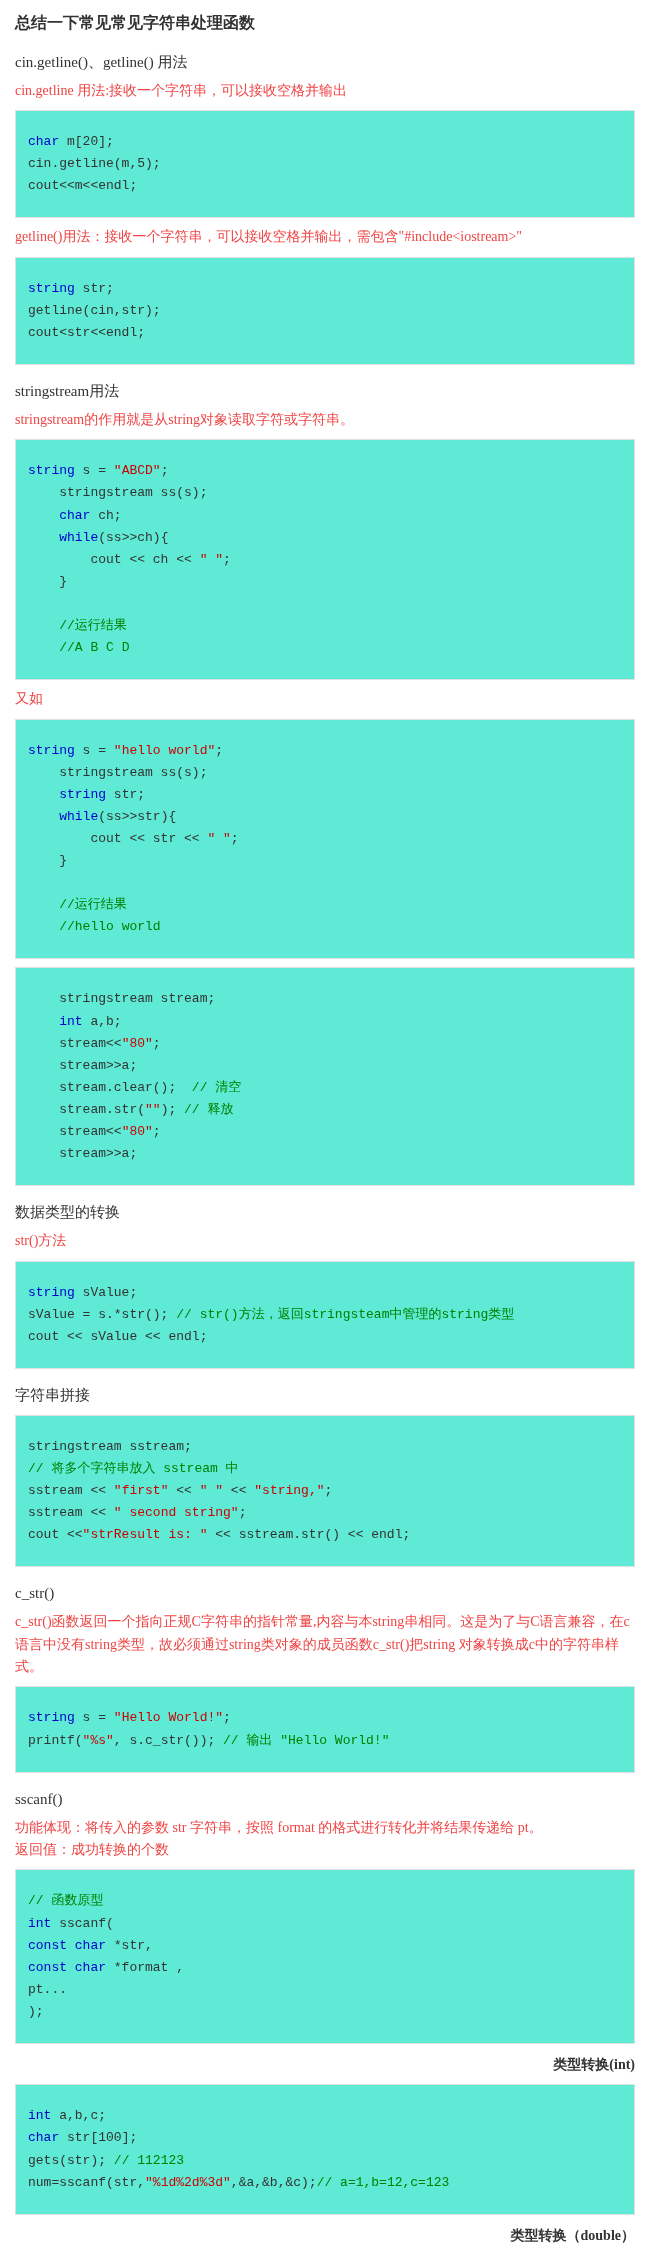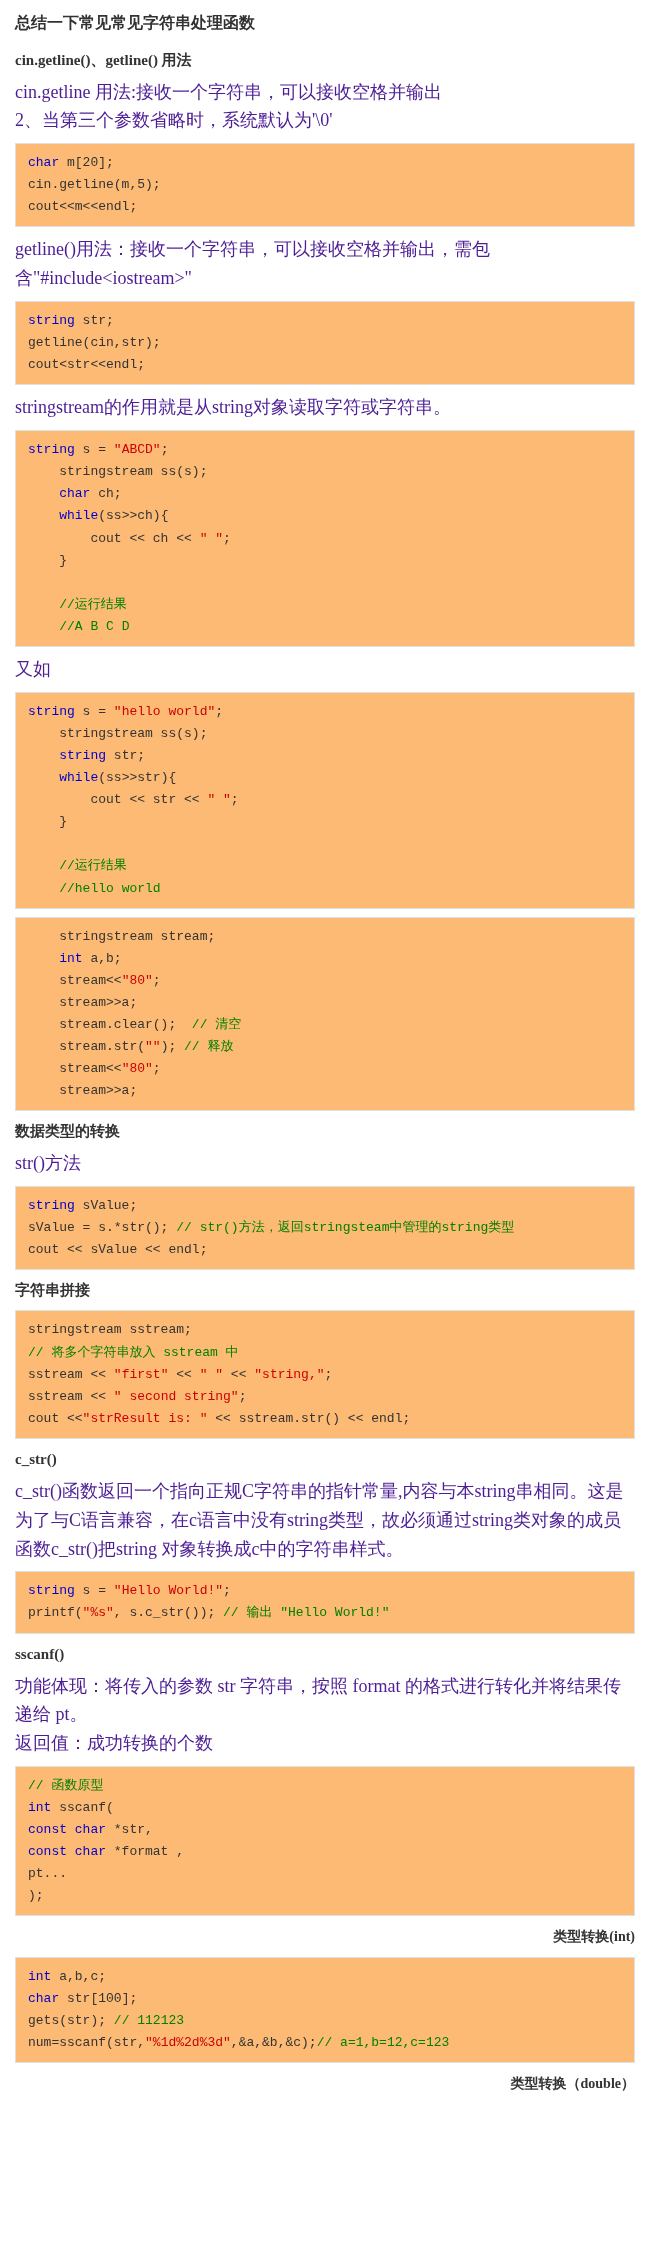--- a/index.html
+++ b/index.html
@@ -14,40 +14,40 @@
     }
     h1 {
       font-size: 16px;
       font-weight: bold;
       color: #333;
       margin-bottom: 12px;
       border-bottom: none;
     }
     h2 {
       font-size: 15px;
-      font-weight: bold;
+      font-weight: normal;
       color: #333;
-      margin: 0 0 6px 0;
+      margin: 14px 0 6px 0;
     }
     h3 {
       font-size: 14px;
       font-weight: bold;
       color: #333;
       margin: 10px 0 5px 0;
       text-align: right;
     }
     p {
       margin: 0 0;
-      font-size: 18px;
-      color: #4c1d95;
+      font-size: 14px;
+      color: #ef4444;
     }
     .code-block {
-      background: #fdba74;
+      background: #5eead4;
       border: 1px solid #e0e0e0;
-      padding: 8px 12px;
+      padding: 20px 12px;
       margin: 8px 0;
       font-family: 'Courier New', Consolas, monospace;
       font-size: 13px;
       color: #333;
       line-height: 1.7;
       white-space: pre;
     }
     .section {
       margin-bottom: 8px;
     }
@@ -56,31 +56,31 @@
     .string-val { color: #cc0000; }
   </style>
 </head>
 <body>
 
 <h1>总结一下常见常见字符串处理函数</h1>
 
 <div class="section">
   <h2>cin.getline()、getline() 用法</h2>
   <p>cin.getline 用法:接收一个字符串，可以接收空格并输出</p>
-  <p>2、当第三个参数省略时，系统默认为'\0'</p>
   <div class="code-block"><span class="keyword">char</span> m[20];
 cin.getline(m,5);
 cout&lt;&lt;m&lt;&lt;endl;</div>
   <p>getline()用法：接收一个字符串，可以接收空格并输出，需包含"#include&lt;iostream&gt;"</p>
   <div class="code-block"><span class="keyword">string</span> str;
 getline(cin,str);
 cout&lt;str&lt;&lt;endl;</div>
 </div>
 
 <div class="section">
+  <h2>stringstream用法</h2>
   <p>stringstream的作用就是从string对象读取字符或字符串。</p>
   <div class="code-block"><span class="keyword">string</span> s = <span class="string-val">"ABCD"</span>;
     stringstream ss(s);
     <span class="keyword">char</span> ch;
     <span class="keyword">while</span>(ss&gt;&gt;ch){
         cout &lt;&lt; ch &lt;&lt; <span class="string-val">" "</span>;
     }
 
     <span class="comment">//运行结果</span>
     <span class="comment">//A B C D</span></div>

